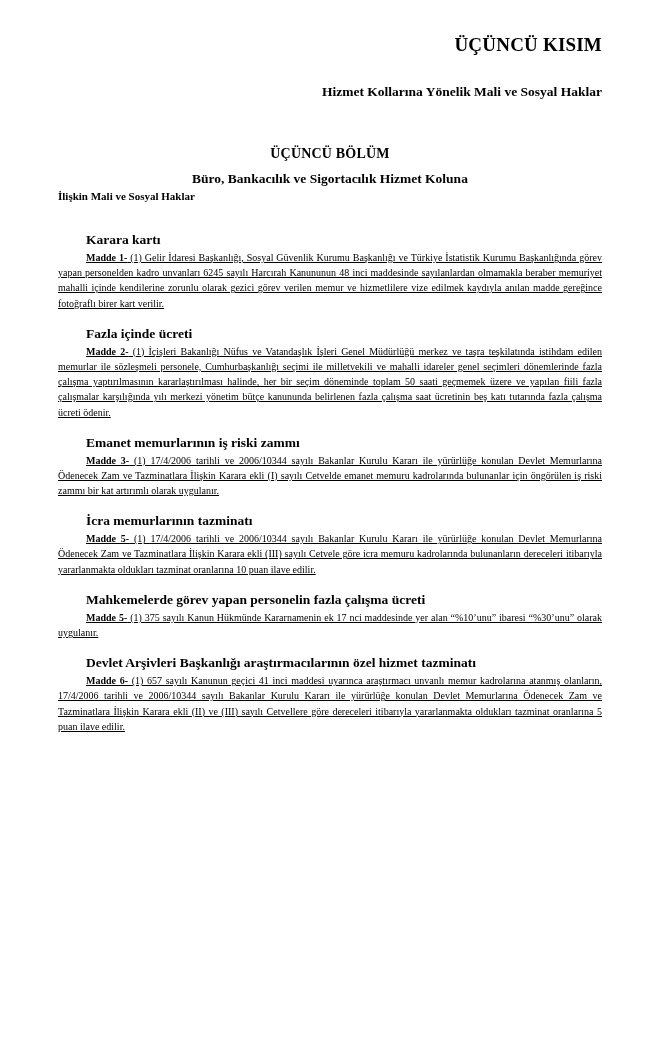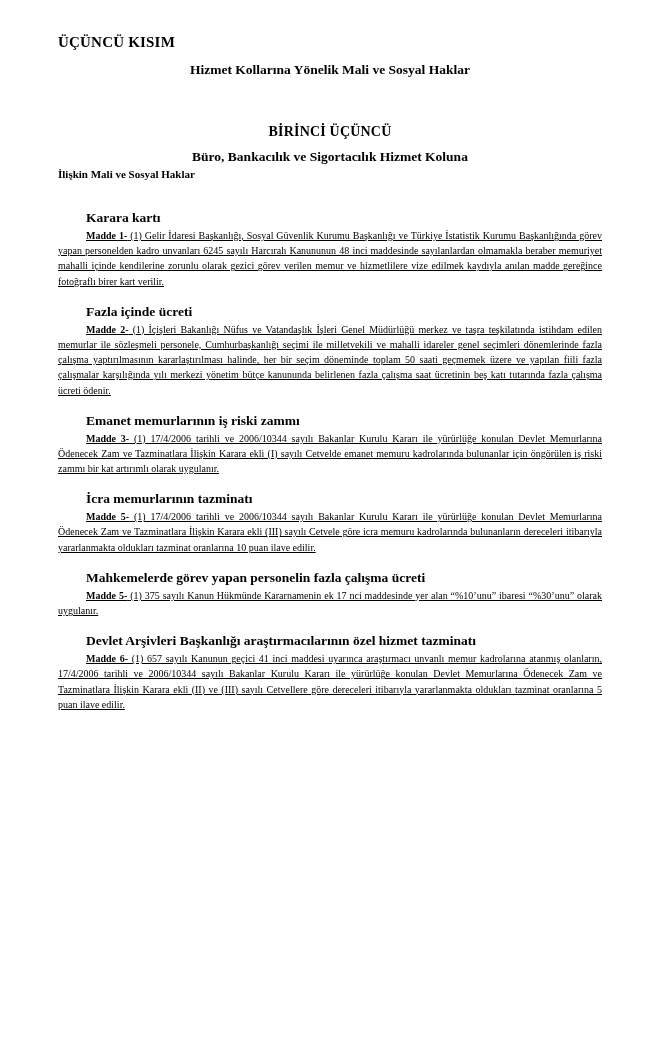--- a/index.html
+++ b/index.html
@@ -16,30 +16,30 @@
   }
   .page {
     position: relative;
     width: 660px;
     height: 1057px;
     box-sizing: border-box;
     padding: 28px 58px 20px 58px;
     overflow: hidden;
   }
   .doc-title {
-    text-align: left;
-    font-size: 15px;
+    text-align: right;
+    font-size: 19px;
     letter-spacing: 0.2px;
     margin: 6px 0 0 0;
   }
   .doc-subtitle {
-    text-align: center;
+    text-align: right;
     font-size: 13.5px;
     font-weight: bold;
-    margin: 11px 0 0 0;
+    margin: 28px 0 0 0;
   }
   .section-gap {
     height: 46px;
   }
   .chapter-title {
     text-align: center;
     font-size: 14px;
     font-weight: bold;
     margin: 0;
     letter-spacing: 0.2px;
@@ -87,21 +87,21 @@
 </head>
 <body>
 
 <div class="page">
 
   <h1 class="doc-title">ÜÇÜNCÜ KISIM</h1>
   <h2 class="doc-subtitle">Hizmet Kollarına Yönelik Mali ve Sosyal Haklar</h2>
 
   <div class="section-gap"></div>
 
-  <h3 class="chapter-title">BİRİNCİ ÜÇÜNCÜ</h3>
+  <h3 class="chapter-title">ÜÇÜNCÜ BÖLÜM</h3>
   <div class="chapter-sub">Büro, Bankacılık ve Sigortacılık Hizmet Koluna</div>
   <div class="chapter-sub2">İlişkin Mali ve Sosyal Haklar</div>
 
   <div class="body-gap"></div>
 
   <div class="block">
     <div class="art-heading">Karara kartı</div>
     <p class="para"><span class="lead">Madde 1-</span><span> (1) Gelir İdaresi Başkanlığı, Sosyal Güvenlik Kurumu Başkanlığı ve Türkiye İstatistik Kurumu Başkanlığında görev yapan personelden kadro unvanları 6245 sayılı Harcırah Kanununun 48 inci maddesinde sayılanlardan olmamakla beraber memuriyet mahalli içinde kendilerine zorunlu olarak gezici görev verilen memur ve hizmetlilere vize edilmek kaydıyla anılan madde gereğince fotoğraflı birer kart verilir.</span></p>
   </div>
 

